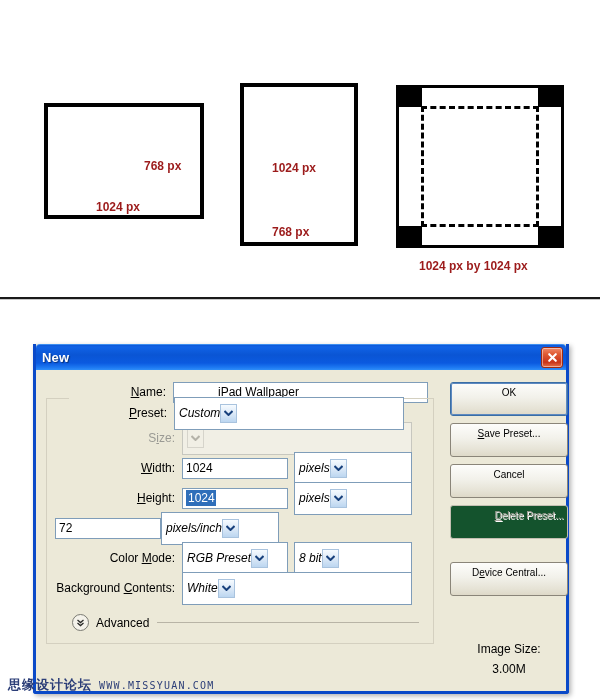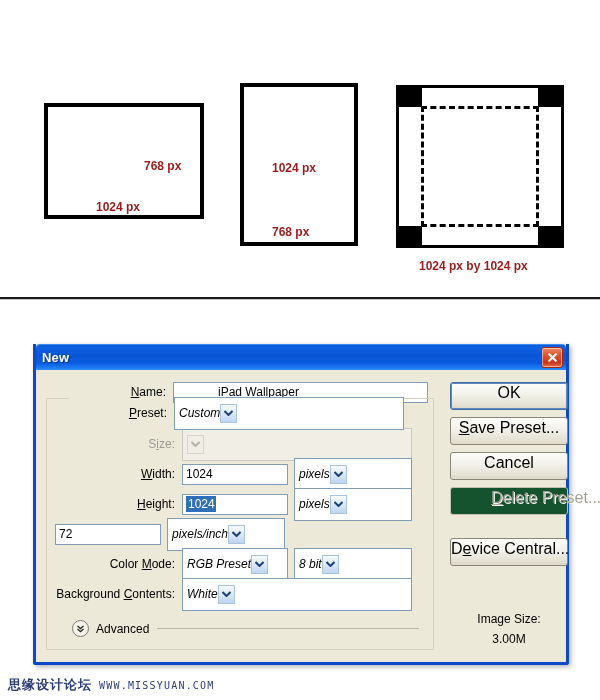--- a/index.html
+++ b/index.html
@@ -245,21 +245,21 @@
     height: 1px;
     background: #d4d0c0;
   }
   #preset-group::before { left: 0;   width: 22px; }
   #preset-group::after  { right: 0;  width: 90px; }
 
   #preset-row {
     position: relative;
     z-index: 2;
     margin-top: -11px;
-    margin-bottom: 7px;
+    margin-bottom: 1px;
     margin-left: -8px;
   }
 
   #advanced-row {
     display: flex;
     align-items: center;
     margin-top: 14px;
     margin-bottom: 2px;
     padding-left: 17px;
   }
@@ -289,24 +289,24 @@
 
   
   #button-column {
     width: 118px;
     flex: 0 0 118px;
     padding-top: 2px;
     display: flex;
     flex-direction: column;
   }
   .xp-button {
-    height: 28px;
+    height: 34px;
     line-height: 20px;
     text-align: center;
-    font-size: 16px;
+    font-size: 10px;
     color: #000000;
     background: linear-gradient(to bottom, #fdfdfb 0%, #f2f1ea 45%, #e6e3d6 80%, #ded9c8 100%);
     border: 1px solid #8a8579;
     border-radius: 3px;
     box-sizing: border-box;
     margin-bottom: 7px;
     cursor: pointer;
     white-space: nowrap;
     font-family: "Liberation Sans", sans-serif;
   }
@@ -466,21 +466,21 @@
                 <path d="M0.5 1 L4.5 5 L8.5 1" fill="none" stroke="#17407c" stroke-width="2"></path>
               </svg>
             </span>
           </div>
         </div>
 
         <div class="form-row">
           <div class="xp-input" style="width:106px;">
             <span>72</span>
           </div>
-          <div class="xp-select" style="width:118px; margin-left:6px;">
+          <div class="xp-select" style="width:118px; ">
             <span>pixels/inch</span>
             <span class="sel-arrow">
               <svg class="chev" width="9" height="6" viewBox="0 0 9 6" aria-hidden="true">
                 <path d="M0.5 1 L4.5 5 L8.5 1" fill="none" stroke="#17407c" stroke-width="2"></path>
               </svg>
             </span>
           </div>
         </div>
 
         <div class="form-row">

